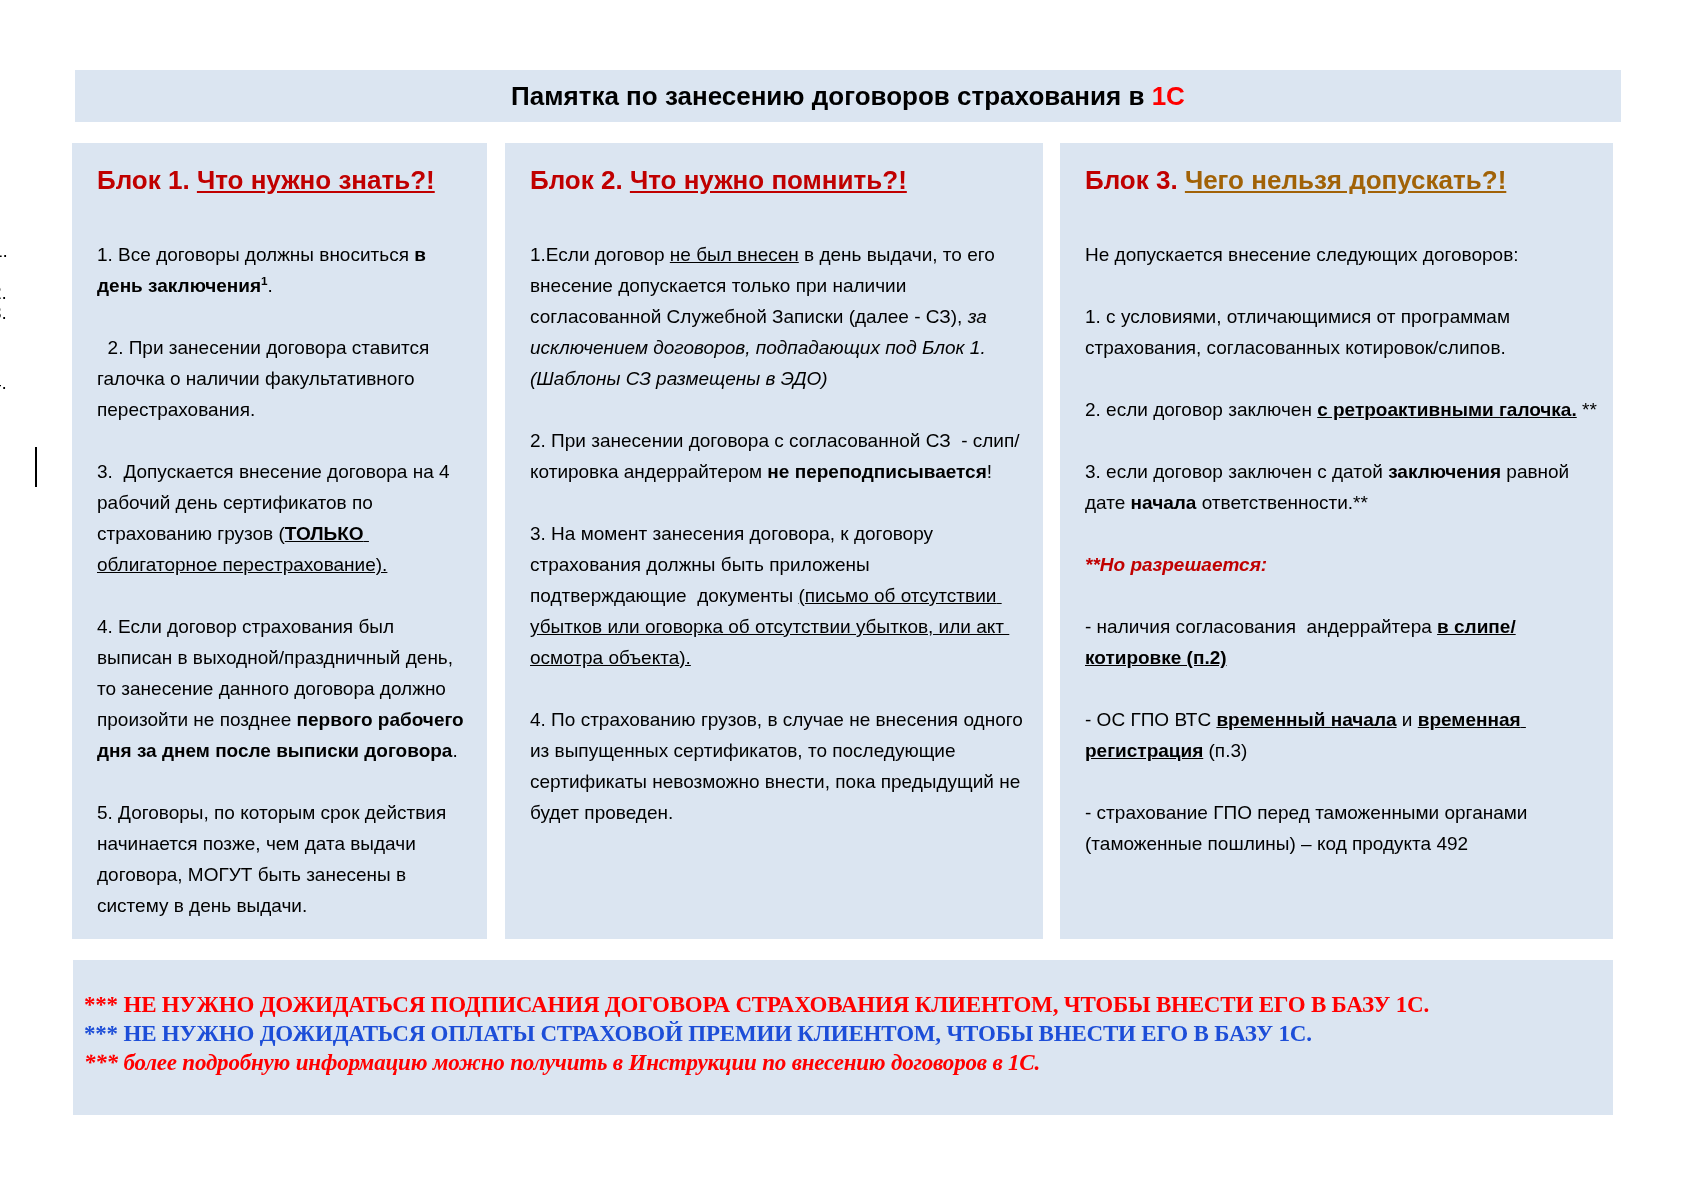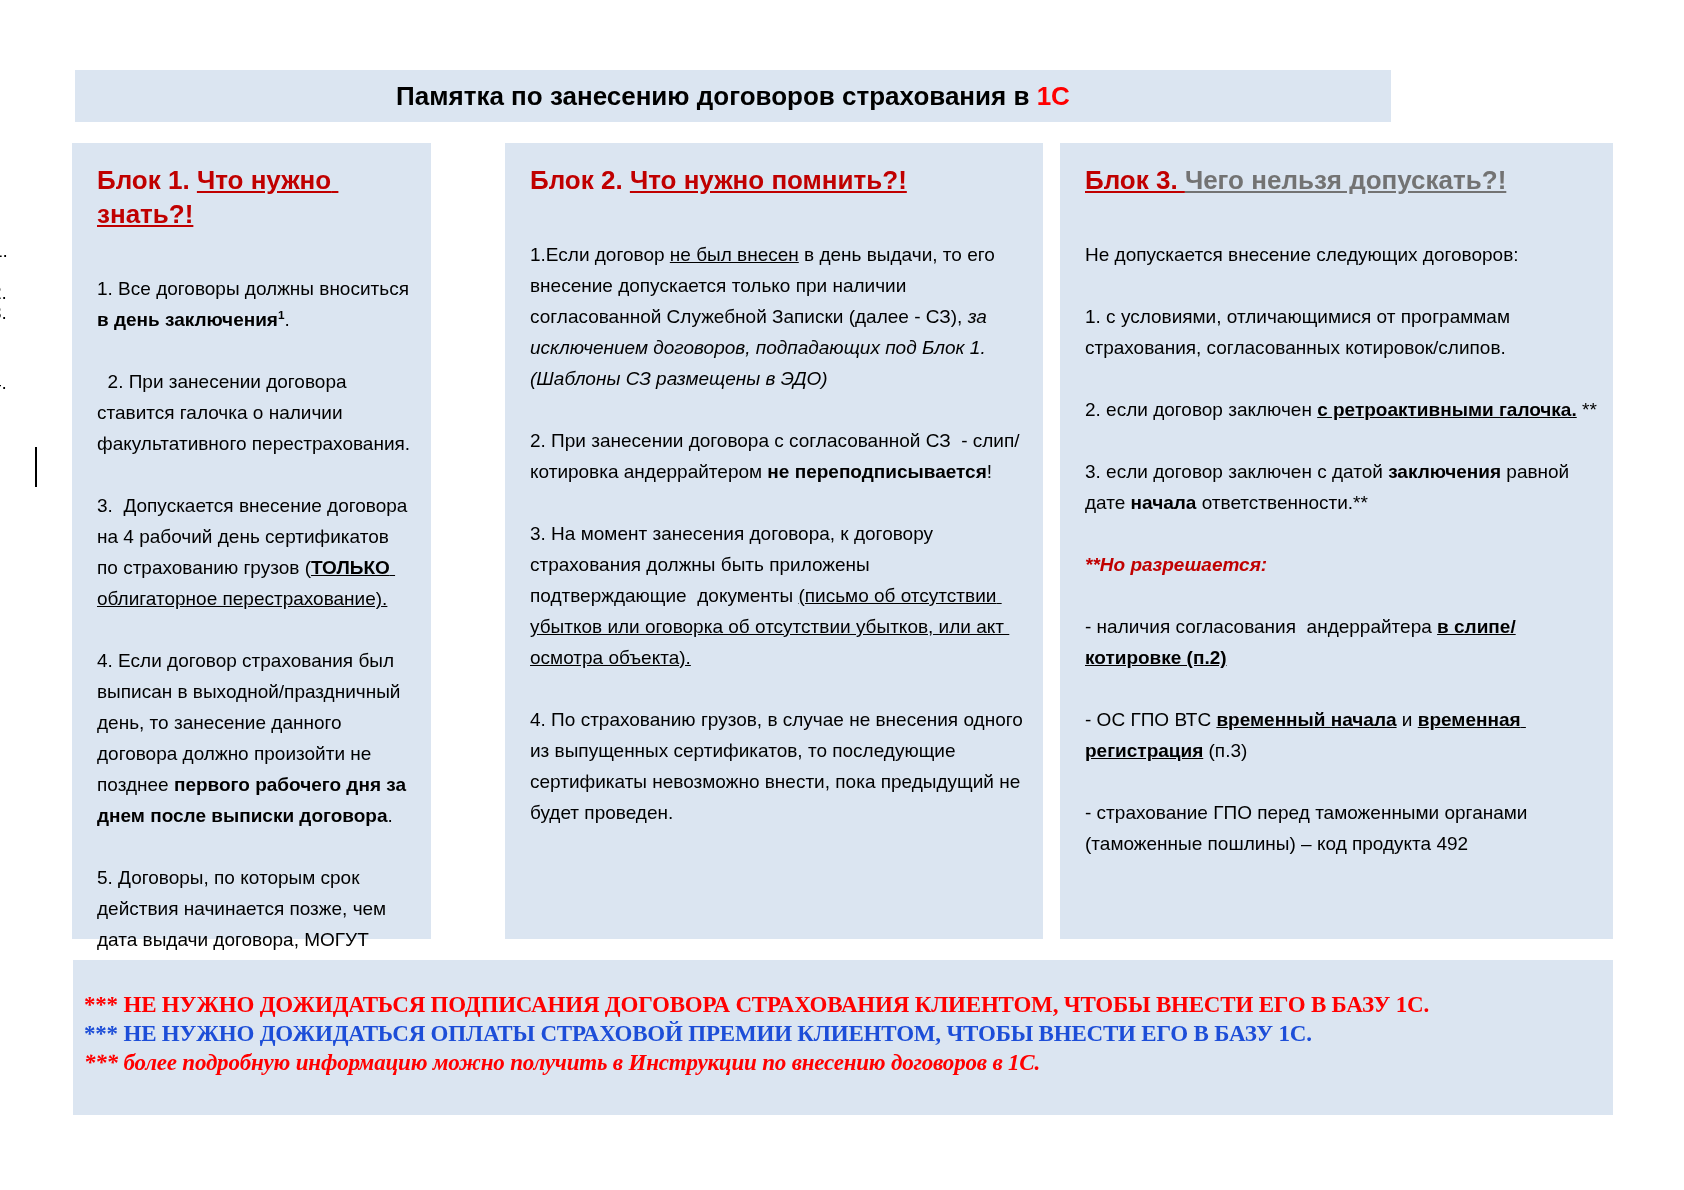--- a/index.html
+++ b/index.html
@@ -5,32 +5,32 @@
   html,body{margin:0;padding:0;}
   body{
     width:1684px;height:1190px;
     background:#ffffff;
     position:relative;
     overflow:hidden;
     font-family:"Liberation Sans", sans-serif;
     color:#000;
   }
   .title-band{
-    position:absolute;left:75px;top:70px;width:1316px;height:52px;
+    position:absolute;left:75px;top:70px;width:1546px;height:52px;
     background:#dbe5f1;
     display:flex;align-items:center;justify-content:center;
     font-size:26px;font-weight:bold;
   }
   .block{
     position:absolute;top:143px;height:796px;
     background:#dbe5f1;
     box-sizing:border-box;
     padding:20px 16px 0 25px;
   }
-  #block1{left:72px;width:359px;}
+  #block1{left:72px;width:415px;}
   #block2{left:505px;width:538px;}
   #block3{left:1060px;width:553px;}
   .block h2{
     font-size:26px;line-height:34px;margin:0 0 42px 0;font-weight:bold;
     white-space:pre-wrap;
   }
   .block p{
     font-size:19px;line-height:31px;margin:0 0 31px 0;
     white-space:pre-wrap;
   }
@@ -82,21 +82,21 @@
 
 <div class="block" id="block2">
   <h2><span style="color: rgb(192, 0, 0);">Блок 2. </span><span class="u" style="color: rgb(192, 0, 0);">Что нужно помнить?!</span></h2>
   <p><span>1.Если договор </span><span class="u">не был внесен</span><span> в день выдачи, то его внесение допускается только при наличии согласованной Служебной Записки (далее - СЗ), </span><span class="i">за исключением договоров, подпадающих под Блок 1. (Шаблоны СЗ размещены в ЭДО)</span></p>
   <p><span>2. При занесении договора с согласованной СЗ  - слип/котировка андеррайтером </span><span class="b">не переподписывается</span><span>!</span></p>
   <p><span>3. На момент занесения договора, к договору страхования должны быть приложены подтверждающие  документы </span><span class="u">(письмо об отсутствии убытков или оговорка об отсутствии убытков, или акт осмотра объекта).</span></p>
   <p><span>4. По страхованию грузов, в случае не внесения одного из выпущенных сертификатов, то последующие сертификаты невозможно внести, пока предыдущий не будет проведен.</span></p>
 </div>
 
 <div class="block" id="block3">
-  <h2><span style="color: rgb(192, 0, 0); text-decoration: underline;">Блок 3. </span><span class="u" style="color: #737373;">Чего нельзя допускать?!</span></h2>
+  <h2><span style="color: rgb(192, 0, 0);">Блок 3. </span><span class="u" style="color: #a16207;">Чего нельзя допускать?!</span></h2>
   <p><span>Не допускается внесение следующих договоров:</span></p>
   <p><span>1. с условиями, отличающимися от программам страхования, согласованных котировок/слипов.</span></p>
   <p><span>2. если договор заключен </span><span class="b u">с ретроактивными галочка.</span><span> **</span></p>
   <p><span>3. если договор заключен с датой </span><span class="b">заключения</span><span> равной дате </span><span class="b">начала</span><span> ответственности.**</span></p>
   <p><span class="b i" style="color: rgb(192, 0, 0);">**Но разрешается:</span></p>
   <p><span>- наличия согласования  андеррайтера </span><span class="b u">в слипе/котировке (п.2)</span></p>
   <p><span>- ОС ГПО ВТС </span><span class="b u">временный начала</span><span> и </span><span class="b u">временная регистрация</span><span> (п.3)</span></p>
   <p><span>- страхование ГПО перед таможенными органами (таможенные пошлины) – код продукта 492</span></p>
 </div>
 

